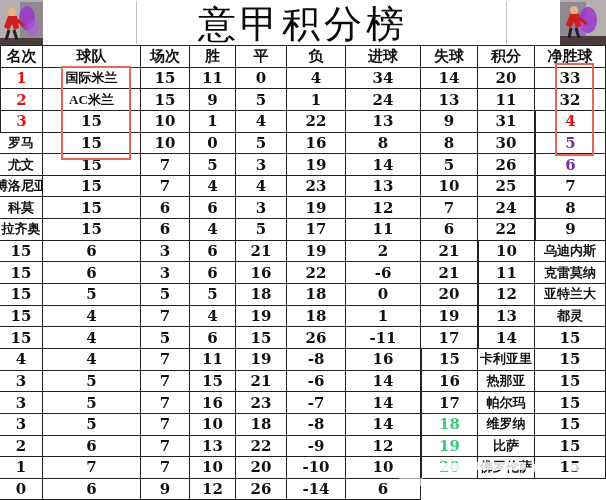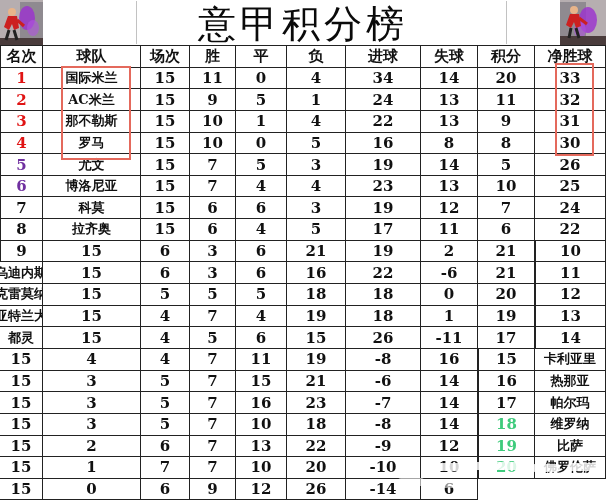--- a/index.html
+++ b/index.html
@@ -27,21 +27,21 @@
   }
   .cell{
     box-sizing:border-box;
     border-right:1px solid #222;border-bottom:1px solid #222;
     display:flex;align-items:center;justify-content:center;
     font-size:15px;font-weight:700;overflow:hidden;white-space:nowrap;
     background:#fff;
   }
   .cell.c0{border-left:1px solid #222;}
   .cell.head{height:22px;font-size:15px;font-family:Liberation Serif, serif;}
-  .cell.team{font-size:13px;}
+  .cell.team{font-size:13px;font-family:Liberation Serif, serif;}
   .rank-red{color:#e01414;}
   .rank-purple{color:#7030a0;}
   .rank-green{color:#3ecb7c;}
   
   .hl-box{position:absolute;border:2px solid #e4695c;background:transparent;pointer-events:none;}
   .hl-box.teams{left:61px;top:66px;width:66px;height:90px;}
   .hl-box.points{left:555px;top:63px;width:35px;height:89px;}
   
   .watermark{position:absolute;left:390px;top:458px;width:216px;height:42px;pointer-events:none;filter:blur(0.6px);}
   .watermark i{position:absolute;display:block;background:#ffffff;opacity:0.82;border-radius:3px;height:8px;}
@@ -106,21 +106,20 @@
       <div class="cell c1 team">AC米兰</div>
       <div class="cell c2">15</div>
       <div class="cell c3">9</div>
       <div class="cell c4">5</div>
       <div class="cell c5">1</div>
       <div class="cell c6">24</div>
       <div class="cell c7">13</div>
       <div class="cell c8">11</div>
       <div class="cell c9">32</div>
       <div class="cell c0 rank-red">3</div>
-      <div class="cell c1 team">那不勒斯</div>
       <div class="cell c2">15</div>
       <div class="cell c3">10</div>
       <div class="cell c4">1</div>
       <div class="cell c5">4</div>
       <div class="cell c6">22</div>
       <div class="cell c7">13</div>
       <div class="cell c8">9</div>
       <div class="cell c9">31</div>
       <div class="cell c0 rank-red">4</div>
       <div class="cell c1 team">罗马</div>

